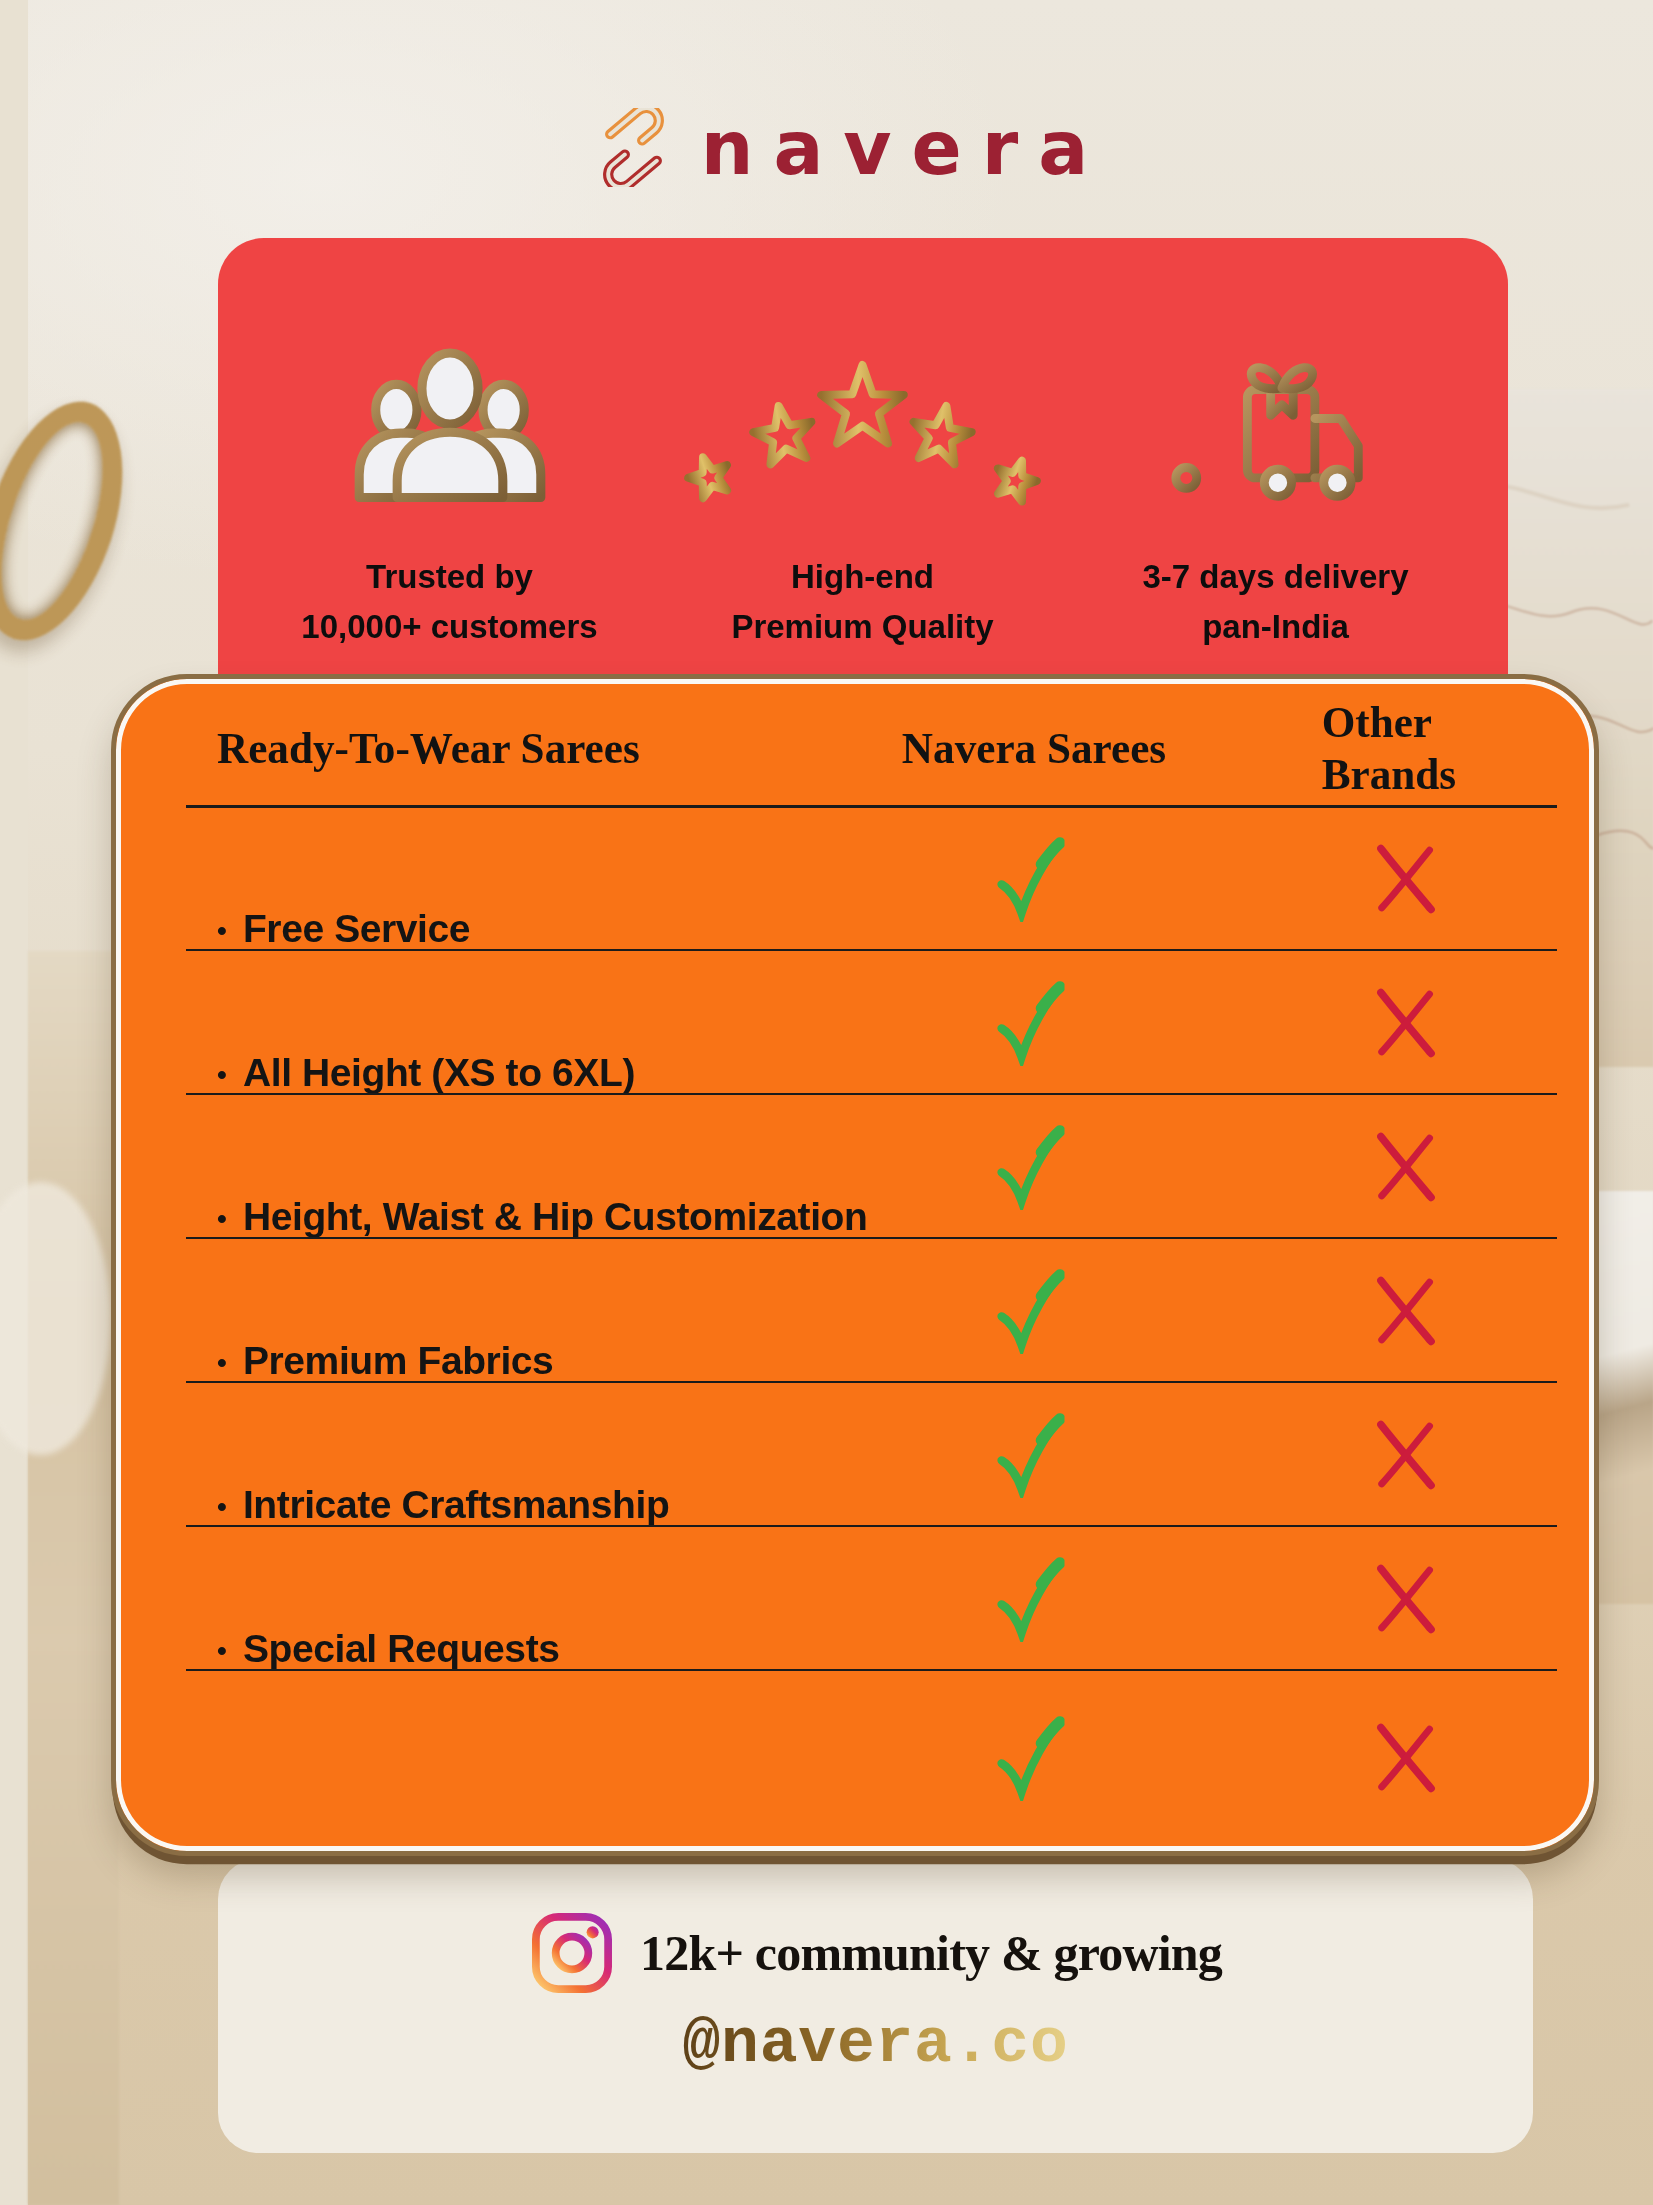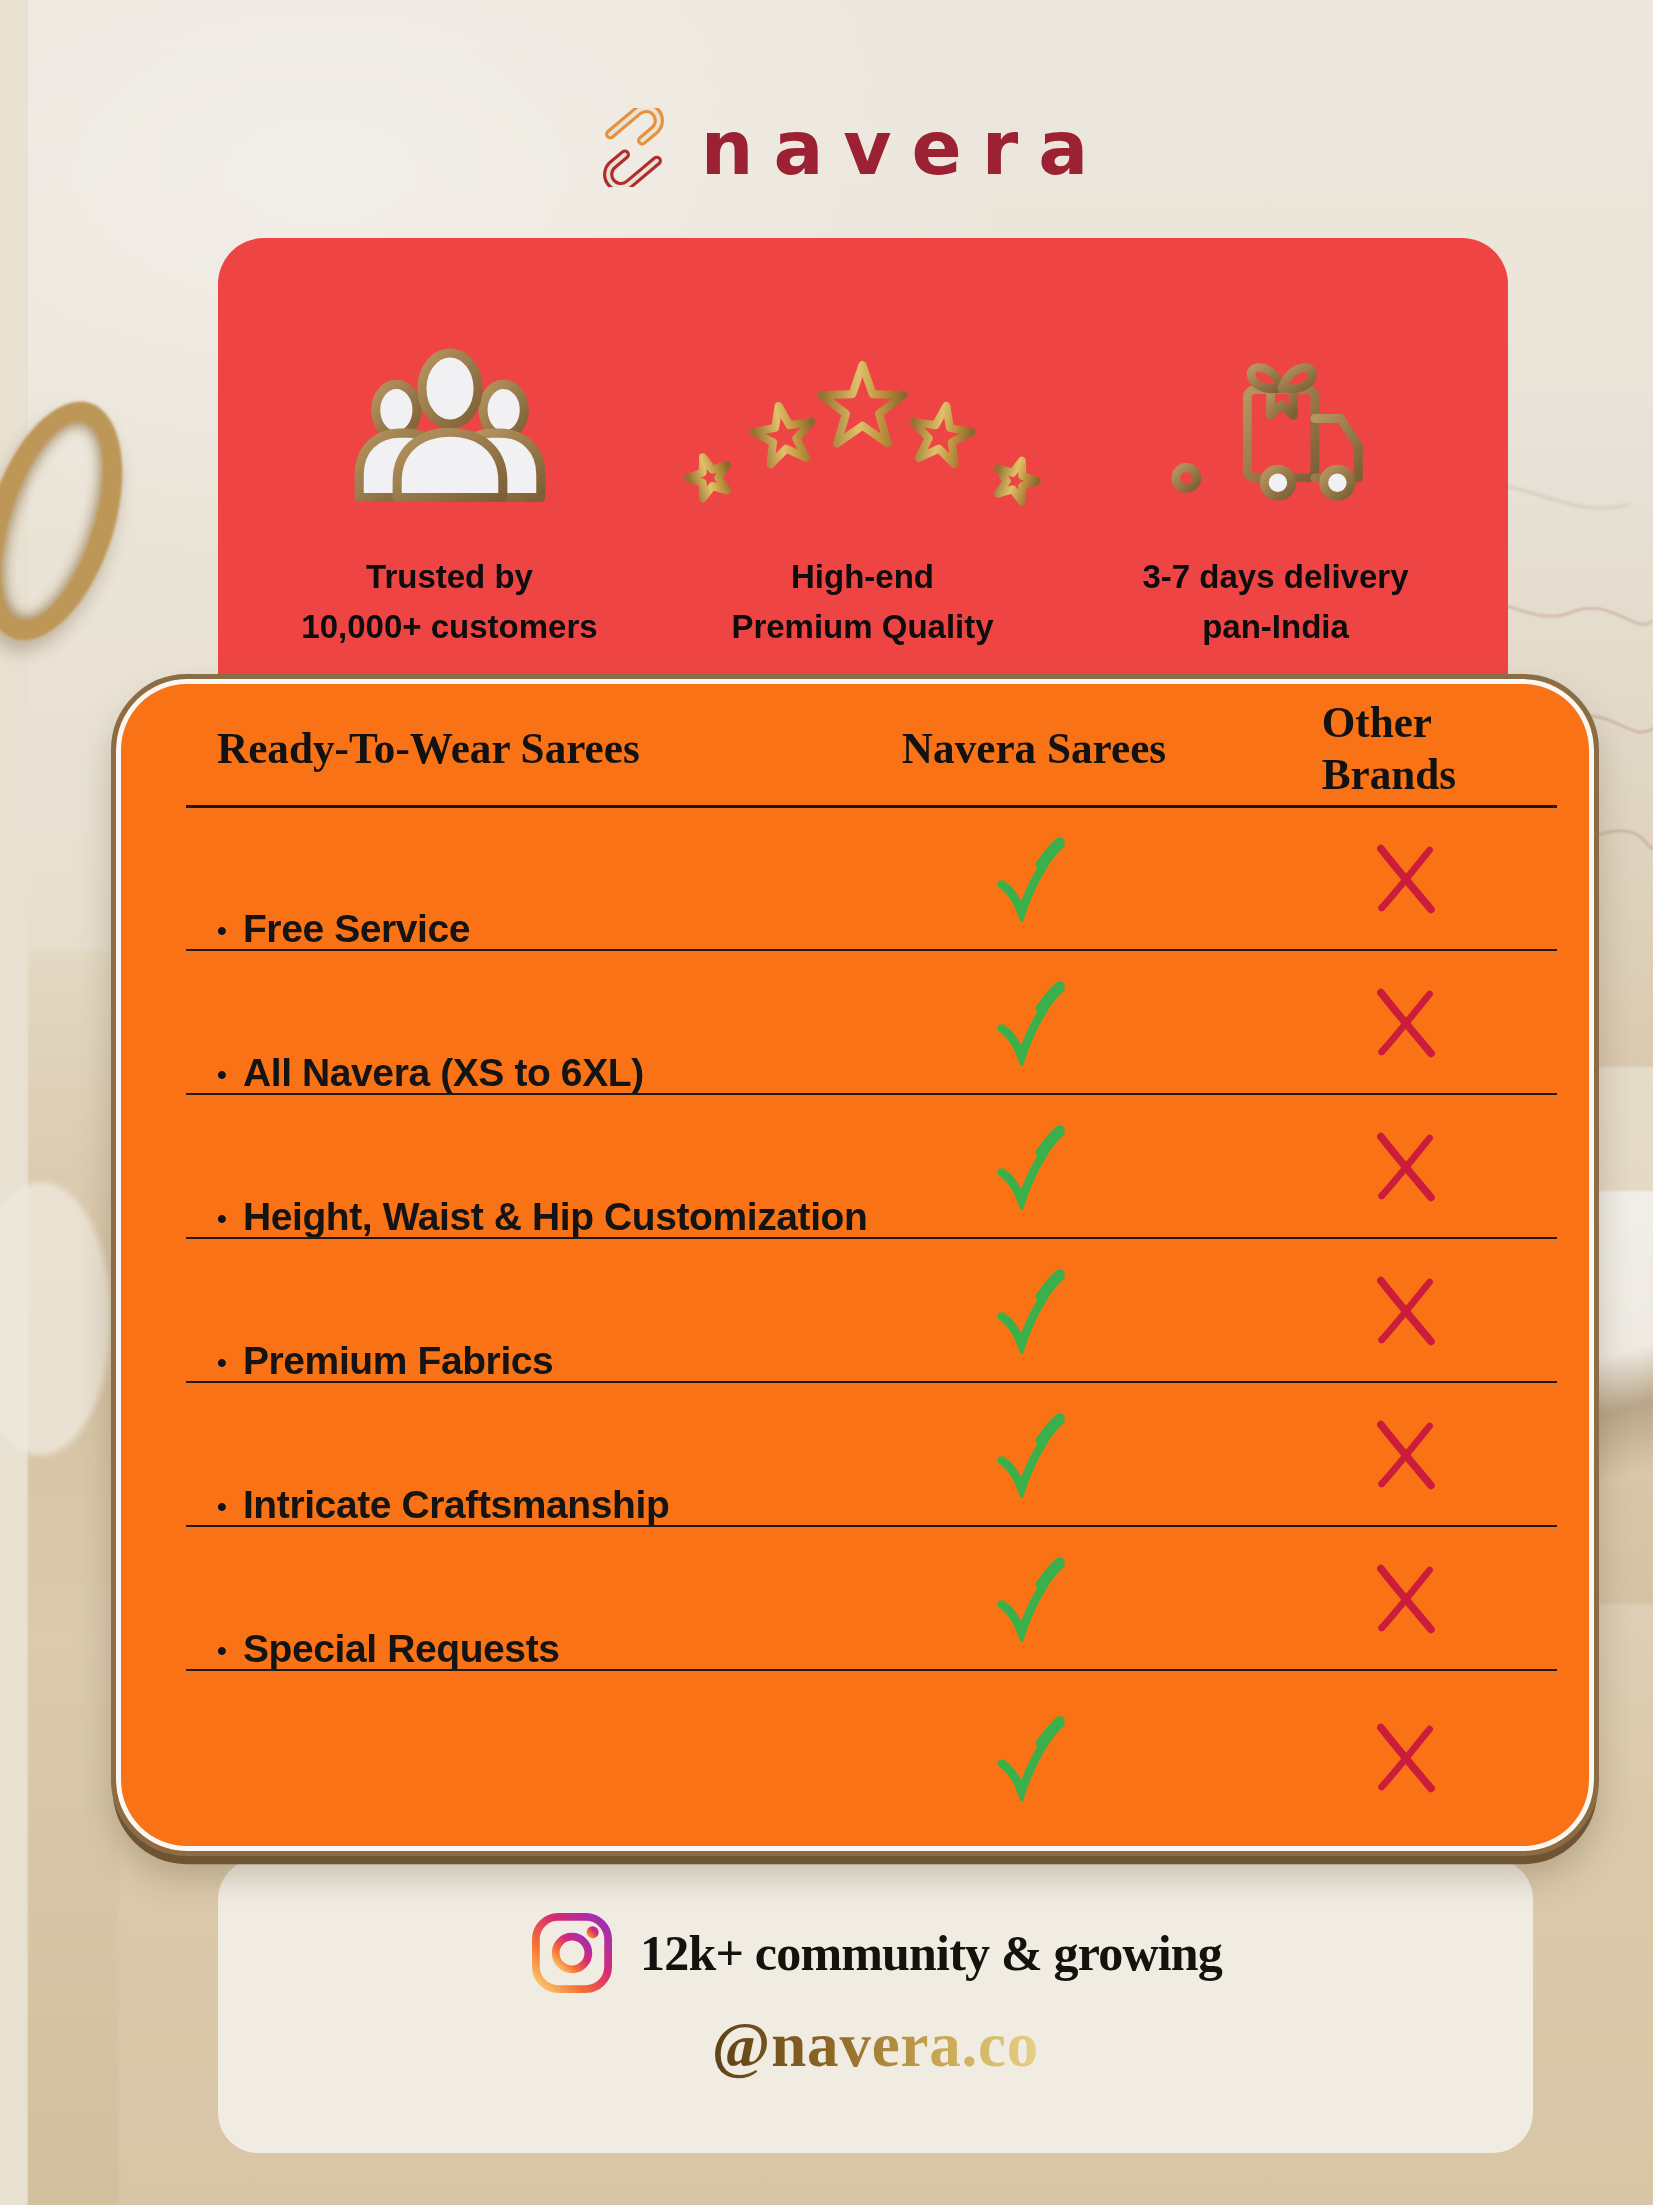--- a/index.html
+++ b/index.html
@@ -93,21 +93,21 @@
   .cross-icon path{stroke:var(--cross-red);}
 
   
   .footer-card{position:absolute;left:190px;top:1859px;width:1315px;height:294px;
     background:#f1ece2;border-radius:40px;z-index:1;
     display:flex;flex-direction:column;align-items:center;}
   .community-line{margin-top:51px;display:flex;align-items:center;gap:25px;}
   .ig-icon{width:86px;height:86px;}
   .community-text{font-family:"Liberation Serif",serif;font-weight:700;font-size:50px;
     color:#15110d;letter-spacing:-0.8px;}
-  .handle{margin-top:13.2px;font-family:Liberation Serif, serif;font-weight:700;font-size:63px;
+  .handle{margin-top:13.2px;font-family:Liberation Mono, monospace;font-weight:700;font-size:63px;
     letter-spacing:0.8px;
     background:linear-gradient(90deg,#5e4118 0%,#8a6525 35%,#c9a854 70%,#e6d088 100%);
     -webkit-background-clip:text;background-clip:text;color:transparent;}
 
   .defs-svg{position:absolute;width:0;height:0;}
 </style>
 </head>
 <body>
 
 <svg class="defs-svg" aria-hidden="true">
@@ -249,21 +249,21 @@
       <div class="cell others v-no">
 
         <svg class="cross-icon" viewBox="0 0 90 100">
           <path d="M12 10 C 34 38 57 65 78 90" fill="none" stroke-width="10" stroke-linecap="round"></path>
           <path d="M76 12 C 53 40 33 66 13 88" fill="none" stroke-width="9" stroke-linecap="round"></path>
         </svg>
       </div>
     </div>
 
     <div class="row">
-      <div class="feature">All Navera (XS to 6XL)</div>
+      <div class="feature">All Height (XS to 6XL)</div>
       <div class="cell navera v-yes">
         <svg class="check-icon" viewBox="0 0 90 110">
           <path d="M8 62 C 19 69 28 82 34 99 C 46 62 66 28 84 8" fill="none" stroke-width="11" stroke-linecap="round"></path>
           <path d="M60 36 C 68 25 76 15 84 8" fill="none" stroke-width="15" stroke-linecap="round"></path>
         </svg>
 
       </div>
       <div class="cell others v-no">
 
         <svg class="cross-icon" viewBox="0 0 90 100">

